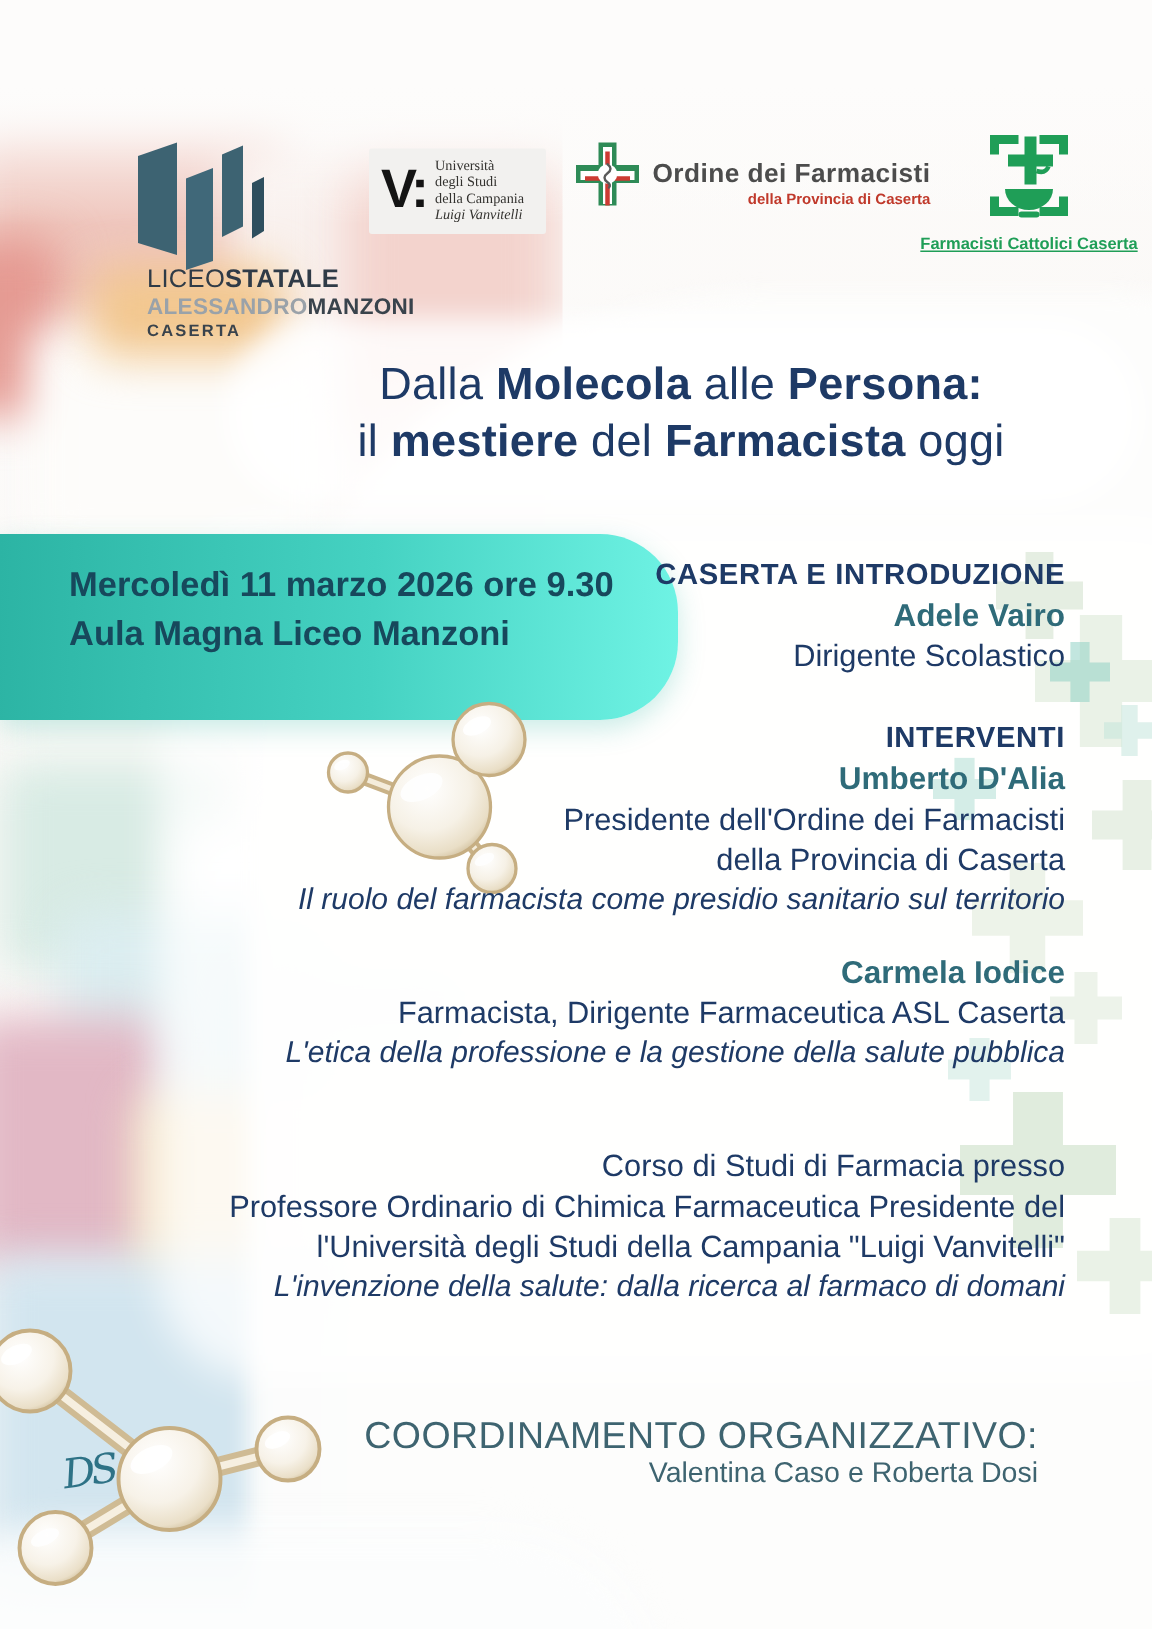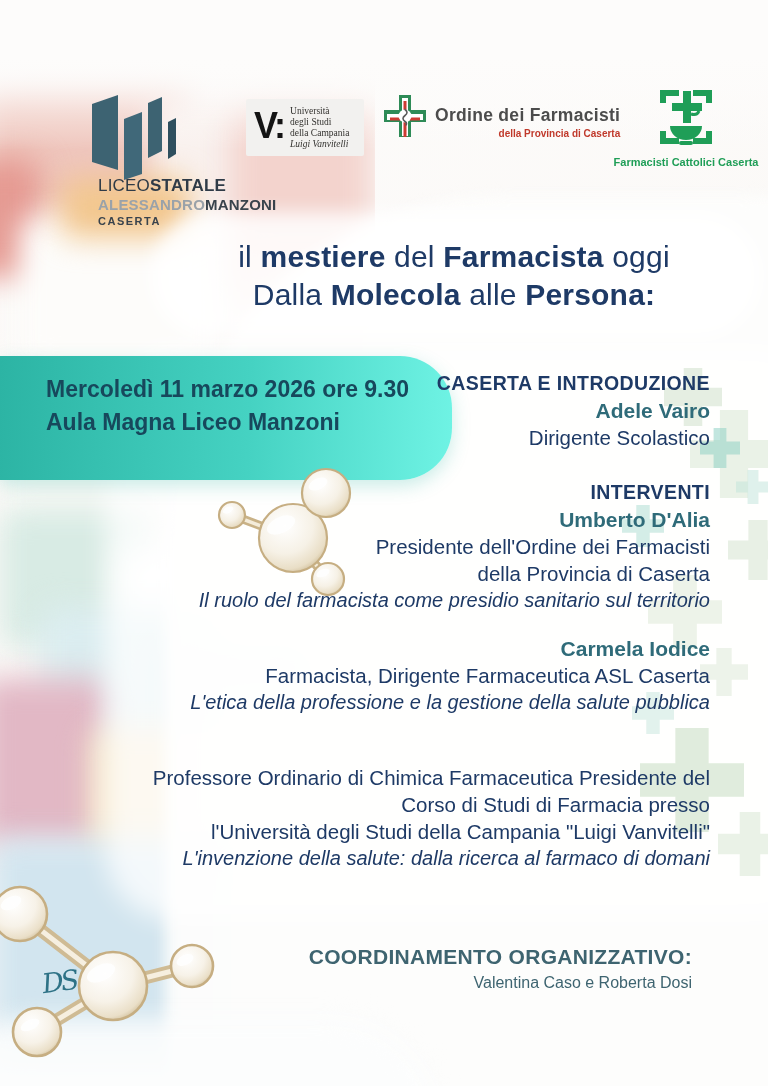--- a/index.html
+++ b/index.html
@@ -43,42 +43,42 @@
   .uni-mark{font-size:36px;font-weight:900;color:#141414;margin:0 6px 4px 8px;letter-spacing:-2px;}
   .uni-lines{font-family:"Liberation Serif",serif;font-size:9.5px;line-height:11px;color:#33322f;}
   .uni-lines .it{font-style:italic;}
 
   .ordine{left:382px;top:93px;z-index:6;display:flex;align-items:flex-end;}
   .ordine-text{margin-left:7px;margin-top:6px;text-align:right;}
   .ordine-title{font-size:17.5px;font-weight:700;color:#4c4c4c;letter-spacing:.3px;white-space:nowrap;}
   .ordine-sub{font-size:10px;font-weight:700;color:#c0392b;margin-top:2px;}
 
   .catt{left:606px;top:86px;z-index:6;width:160px;text-align:center;}
-  .catt-label{font-size:11px;font-weight:700;color:#1f9e57;margin-top:4px;white-space:nowrap;}
+  .catt-label{font-size:11px;font-weight:700;color:#1f9e57;margin-top:4px;white-space:nowrap;text-decoration:underline;}
 
   
   .title{left:150px;top:238px;width:608px;z-index:6;text-align:center;
     color:#1e3a66;font-size:30px;line-height:38px;font-weight:500;letter-spacing:.2px;}
   .title .bld{font-weight:800;}
 
   
   .banner{left:0;top:356px;width:452px;height:124px;z-index:5;
     background:linear-gradient(92deg,#2cb4a4 0%,#45d2c2 55%,#6ff3e4 100%);
     border-radius:0 52px 52px 0;box-shadow:0 6px 18px rgba(44,180,164,.25);}
   .banner-inner{padding:17px 0 0 46px;color:#17485c;font-size:23px;line-height:33px;font-weight:600;}
 
   
   .blockR{z-index:6;left:60px;width:650px;text-align:right;color:#1e3a66;}
   .line-h{font-size:19.5px;font-weight:600;letter-spacing:.4px;line-height:28px;}
   .line-n{font-size:21px;font-weight:800;color:#2f6b79;line-height:27px;}
   .line-r{font-size:20.5px;font-weight:500;line-height:27px;}
   .line-t{font-size:20px;font-style:italic;font-weight:500;line-height:27px;}
   .coord{z-index:6;left:60px;width:632px;text-align:right;color:#3e6470;}
-  .coord .line-h{font-size:21px;font-weight:700;line-height:26px;letter-spacing:.3px;}
-  .coord .line-r{font-size:16px;color:#3e6470;line-height:26px;}
+  .coord .line-h{font-size:25px;font-weight:400;line-height:26px;letter-spacing:.3px;}
+  .coord .line-r{font-size:19px;color:#3e6470;line-height:26px;}
 
   .mol-top{left:205px;top:466px;z-index:5;}
   .mol-bottom{left:-6px;top:876px;z-index:5;}
   .monogram{left:42px;top:966px;z-index:6;font-family:"DejaVu Serif",serif;font-style:italic;
     font-size:27px;color:#2e7286;transform:rotate(-8deg);letter-spacing:-3px;}
 </style>
 </head>
 <body>
 
 <div class="poster">
@@ -171,22 +171,22 @@
       </g>
       <path d="M25 5 h8 v12 h11 v8 H33 v12 h-8 V25 H14 v-8 h11 z" fill="#1f9e57"></path>
       <path d="M33 28 q6 2 8 -3" stroke="#1f9e57" stroke-width="3" fill="none"></path>
       <path d="M12 40 a16 14 0 0 0 32 0 z" fill="#1f9e57"></path>
       <rect x="21" y="55" width="14" height="4" rx="2" fill="#1f9e57"></rect>
     </svg>
     <div class="catt-label">Farmacisti Cattolici Caserta</div>
   </div>
 
   <div class="abs title">
+    <div><span>Dalla </span><span class="bld">Molecola</span><span> alle </span><span class="bld">Persona:</span></div>
     <div><span>il </span><span class="bld">mestiere</span><span> del </span><span class="bld">Farmacista</span><span> oggi</span></div>
-    <div><span>Dalla </span><span class="bld">Molecola</span><span> alle </span><span class="bld">Persona:</span></div>
   </div>
 
   <div class="abs banner">
     <div class="banner-inner">
       <div>Mercoledì 11 marzo 2026 ore 9.30</div>
       <div>Aula Magna Liceo Manzoni</div>
     </div>
   </div>
 
   <div class="abs blockR" style="top:369px;">
@@ -203,22 +203,22 @@
     <div class="line-t">Il ruolo del farmacista come presidio sanitario sul territorio</div>
   </div>
 
   <div class="abs blockR" style="top:635px;">
     <div class="line-n">Carmela Iodice</div>
     <div class="line-r">Farmacista, Dirigente Farmaceutica ASL Caserta</div>
     <div class="line-t">L'etica della professione e la gestione della salute pubblica</div>
   </div>
 
   <div class="abs blockR" style="top:764px;">
+    <div class="line-r">Corso di Studi di Farmacia presso</div>
     <div class="line-r">Professore Ordinario di Chimica Farmaceutica Presidente del</div>
-    <div class="line-r">Corso di Studi di Farmacia presso</div>
     <div class="line-r">l'Università degli Studi della Campania "Luigi Vanvitelli"</div>
     <div class="line-t">L'invenzione della salute: dalla ricerca al farmaco di domani</div>
   </div>
 
   <div class="abs coord" style="top:944px;">
     <div class="line-h">COORDINAMENTO ORGANIZZATIVO:</div>
     <div class="line-r">Valentina Caso e Roberta Dosi</div>
   </div>
 
   <svg class="abs mol-top" width="150" height="140" viewBox="0 0 150 140">

